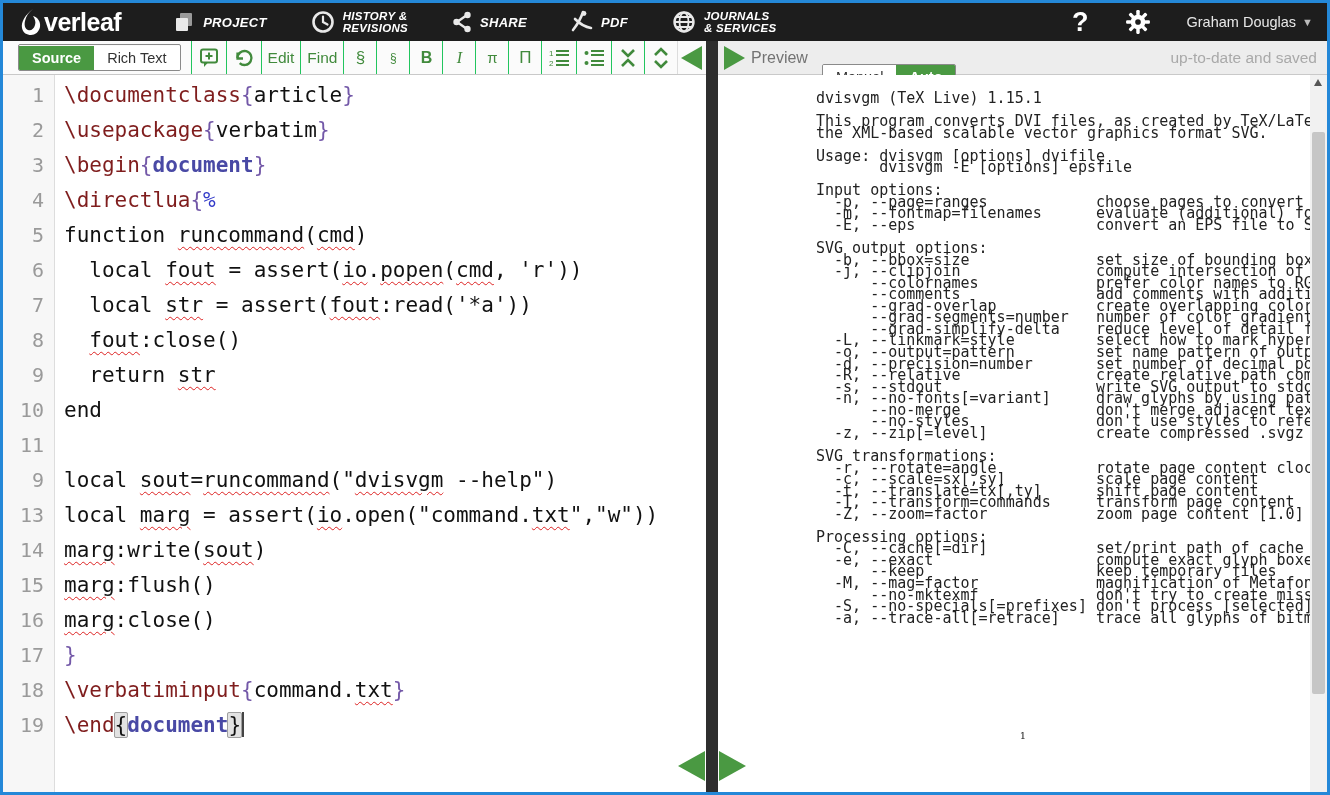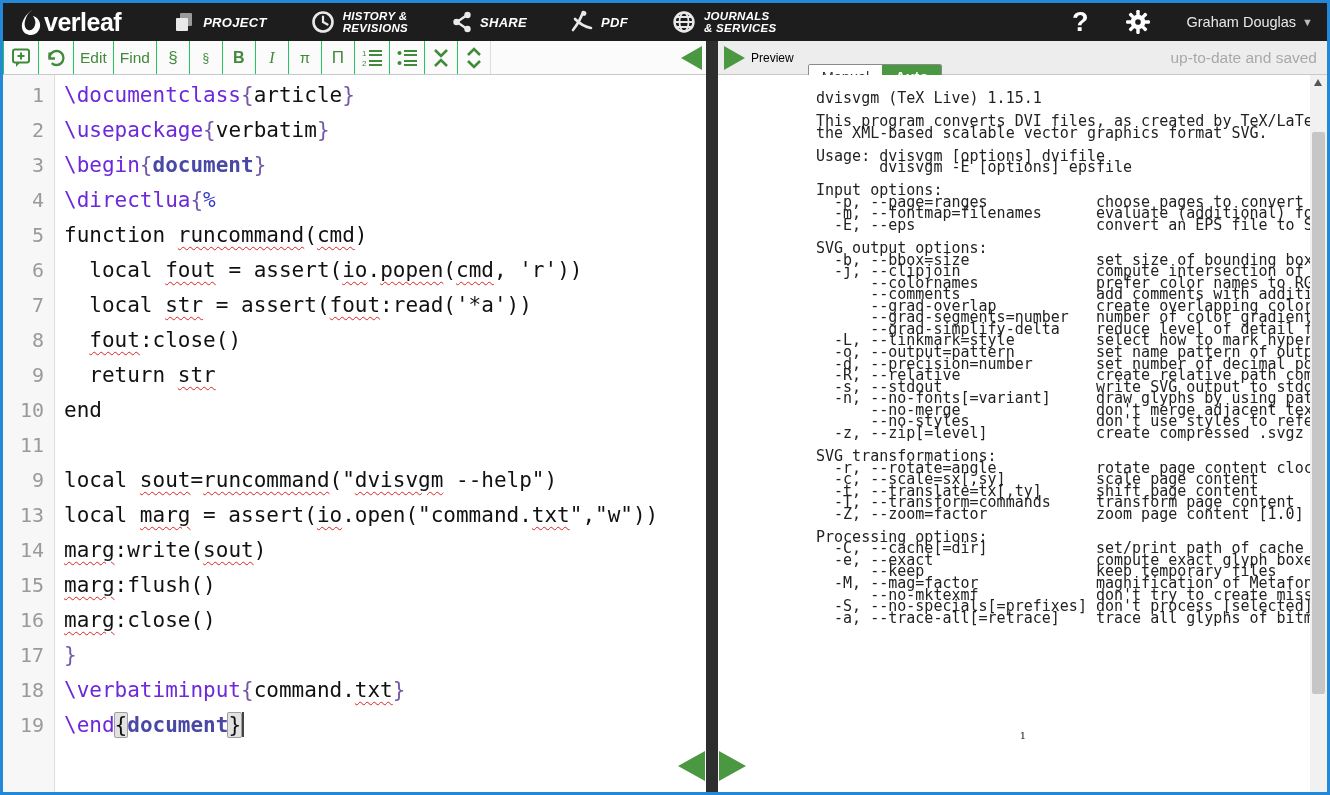--- a/index.html
+++ b/index.html
@@ -69,35 +69,35 @@
   .pv-toolbar {
     height:34px; flex:0 0 34px; background:#ededed;
     border-bottom:1px solid #c9c9c9;
     display:flex; align-items:center; padding:0 10px 0 4px;
   }
   .tri-right-top {
     width:0; height:0; margin:0 6px 0 2px; cursor:pointer;
     border-top:12px solid transparent; border-bottom:12px solid transparent;
     border-left:21px solid #4a9942;
   }
-  .pv-label { font-size:12px; color:#000000; margin-right:14px; }
+  .pv-label { font-size:16px; color:#737373; margin-right:14px; }
   .pv-status { margin-left:auto; font-size:15.5px; color:#a9a9a9; }
 
   
   .editor { flex:1; display:flex; min-height:0; overflow:hidden; position:relative;
             font-family:"DejaVu Sans Mono", monospace; }
   .gutter {
     width:52px; flex:0 0 52px; background:#f7f7f7; border-right:1px solid #ddd;
     padding-top:3px; text-align:right; color:#9a9a9a;
     font-size:20px; line-height:35px; user-select:none;
   }
   .gutter .line-number { padding-right:10px; }
   .code { flex:1; padding:3px 0 0 9px; font-size:21px; line-height:35px; white-space:pre; color:#111; }
   .code-line { height:35px; }
-  .tok-cmd { color:#6d28d9; }
+  .tok-cmd { color:#7f1d1d; }
   .tok-brace { color:#7358a8; }
   .tok-doc { color:#4949a5; font-weight:700; }
   .tok-comment { color:#3038c8; font-style:italic; }
   .tok-mis { text-decoration:underline; text-decoration-style:wavy; text-decoration-color:#dd2222; text-decoration-thickness:1px; text-underline-offset:4px; }
   .tok-bracehl { background:#e2e2e2; border:1px solid #9f9f9f; border-radius:2px; margin:0 -1px; }
   .cursor-caret { display:inline-block; width:2px; height:25px; background:#444; vertical-align:-5px; margin-left:1px; }
 
   .tri-left-bottom {
     position:absolute; bottom:11px; right:1px; width:0; height:0; cursor:pointer;
     border-top:15px solid transparent; border-bottom:15px solid transparent;
@@ -230,20 +230,24 @@
         <span class="caret">▼</span>
       </span>
     </div>
   </div>
 
   <div class="main">
 
     <div class="pane-left">
 
       <div class="ed-toolbar">
+        <div class="seg-group">
+          <span class="seg-btn active">Source</span>
+          <span class="seg-btn">Rich Text</span>
+        </div>
 
         <div class="tb-cells">
           <span class="tb-cell">
             <span>
               <svg width="22" height="22" viewBox="0 0 22 22">
                 <rect x="3" y="2.5" width="16" height="13" rx="2" fill="none" stroke="#418a3c" stroke-width="2"></rect>
                 <path d="M6 15.5 L6 20 L10 15.5" fill="#418a3c"></path>
                 <path d="M11 5.5 V12.5 M7.5 9 H14.5" stroke="#418a3c" stroke-width="2"></path>
               </svg>
             </span>

